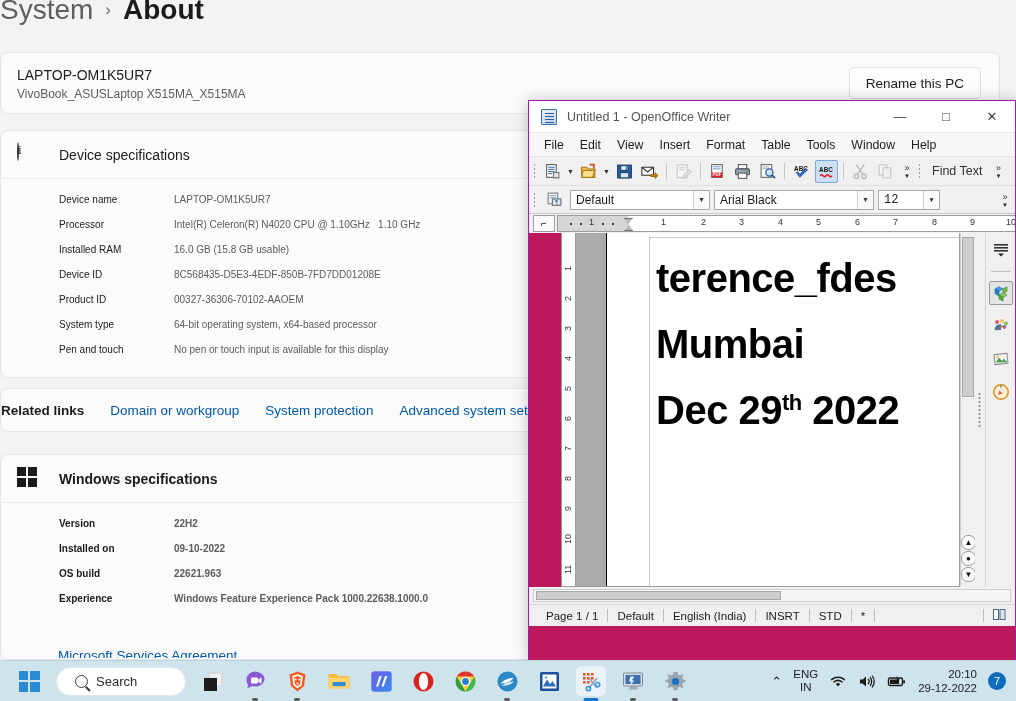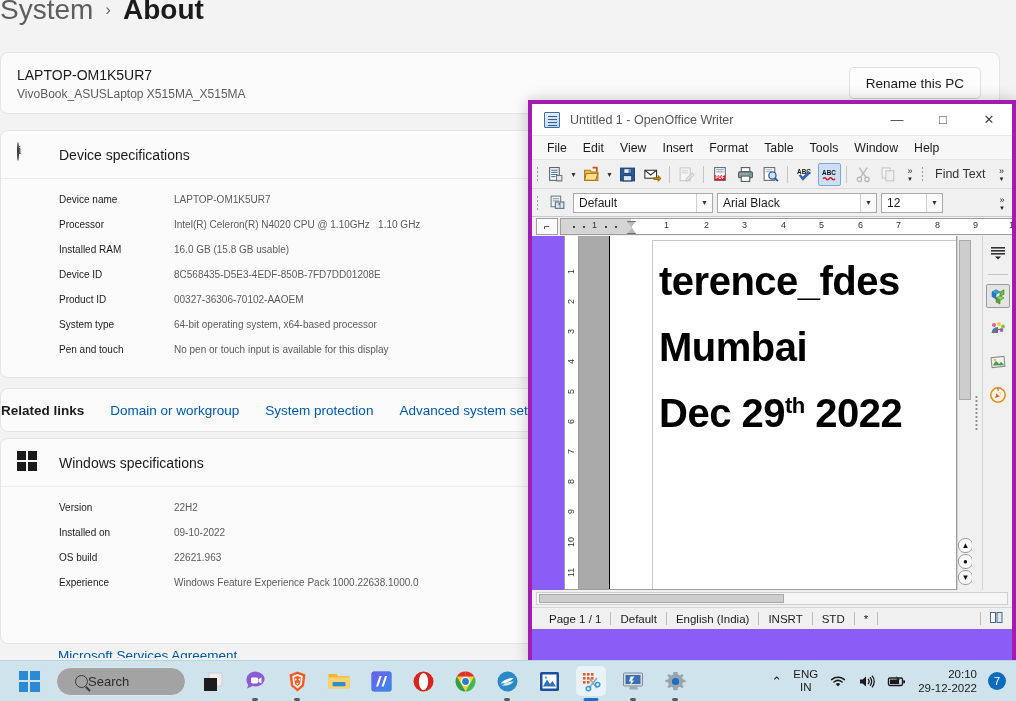--- a/index.html
+++ b/index.html
@@ -78,33 +78,33 @@
   .spec-val { color: #5b5b5b; white-space: pre; }
 
   .card-related { top: 388px; width: 1000px; height: 44px; }
   .related-inner {
     display: flex; align-items: center; height: 100%; gap: 26px;
     font-size: 13.5px;
   }
   .related-label { color: #1b1b1b; font-weight: 600; }
   .related-link { color: #0058a7; text-decoration: none; cursor: pointer; white-space: nowrap; }
 
-  .card-winspec { top: 438px; width: 1000px; height: 206px; }
+  .card-winspec { top: 454px; width: 1000px; height: 206px; font-weight: bold; }
   .ms-link {
     position: absolute; left: 58px; top: 648px;
     font-size: 13.5px; color: #0058a7; text-decoration: none;
     overflow: hidden; height: 10px;
   }
 
   
   .oo-window {
     position: absolute; left: 528px; top: 100px;
     width: 488px; height: 564px;
-    background: #8b5cf6;
-    border: 4px solid #a21caf;
+    background: #be185d;
+    border: 1px solid #a21caf;
     box-shadow: 0 0 14px rgba(0,0,0,.22);
     font-size: 12px; color: #1b1b1b;
   }
   .oo-titlebar {
     height: 32px; background: #ffffff; display: flex; align-items: center;
     border-bottom: 1px solid #e8e8e8;
   }
   .oo-appicon {
     width: 16px; height: 16px; margin-left: 12px; margin-right: 10px;
     position: relative; flex: none;
@@ -156,21 +156,21 @@
     display:flex; align-items:center; font-size:12px; color:#1b1b1b;
     padding-left:5px; position:relative; flex:none;
   }
   .combo .arrow {
     width:16px; height:18px; margin-left:auto; border-left:1px solid #cfcfcf;
     display:flex; align-items:center; justify-content:center; font-size:7px; color:#333;
     background:#fafafa;
   }
   .combo-style { width: 140px; }
   .combo-font { width: 160px; gap: 46px; }
-  .combo-size { width: 62px; }
+  .combo-size { width: 62px; font-family: Liberation Mono, monospace; }
 
   .oo-rulerrow { height: 19px; background:#f0f0f0; display:flex; align-items:stretch; }
   .ruler-corner {
     width: 22px; border:1px solid #a0a0a0; background:#fafafa; margin:1px 2px 1px 4px;
     display:flex; align-items:center; justify-content:center; font-size:10px; color:#222;
   }
   .hruler {
     flex:1; background:#fff; border:1px solid #9d9d9d; border-right:none;
     position:relative; overflow:hidden; margin:1px 0;
   }
@@ -261,22 +261,22 @@
   .tb-ico.act { background: rgba(255,255,255,.55); }
   .tb-dot { position:absolute; bottom:-5px; left:50%; transform:translateX(-50%);
     width:6px; height:3px; border-radius:2px; background:#5c5c5c; }
   .tb-dot.wide { width:15px; height:3px; background:#1a72c8; }
 
   .start-logo { width:21px; height:21px; display:grid;
     grid-template-columns:9.5px 9.5px; grid-template-rows:9.5px 9.5px; gap:2px; }
   .start-logo i { background:#2a8ad4; display:block; }
 
   .search-pill {
-    height:29px; min-width:130px; background:#a3a3a3; border:1px solid #dde9ef;
-    border-radius:15px; display:flex; align-items:center; padding:0 18px;
+    height:29px; min-width:130px; background:#ffffff; border:1px solid #dde9ef;
+    border-radius:15px; display:flex; align-items:center; gap:8px; padding:0 18px;
     font-size:13px; color:#2a2a2a; cursor:pointer;
   }
   .mag { width:13px; height:13px; border:1.6px solid #3a3a3a; border-radius:50%; position:relative; }
   .mag::after { content:""; position:absolute; right:-4px; bottom:-3px; width:6px; height:1.6px;
     background:#3a3a3a; transform:rotate(45deg); }
 
   .tray { margin-left:auto; display:flex; align-items:center; gap:11px; padding-right:10px; }
   .tray-ico { cursor:pointer; display:flex; align-items:center; justify-content:center; }
   .lang { font-size:11.5px; color:#1b1b1b; line-height:13px; text-align:center; cursor:pointer; }
   .clock { font-size:11.5px; color:#1b1b1b; line-height:14px; text-align:right; cursor:pointer; }

